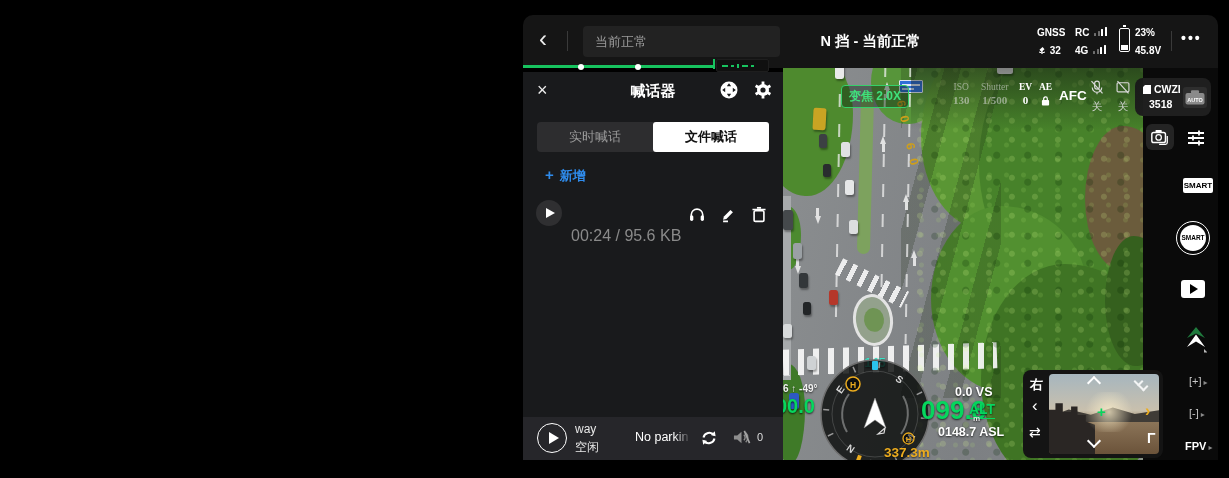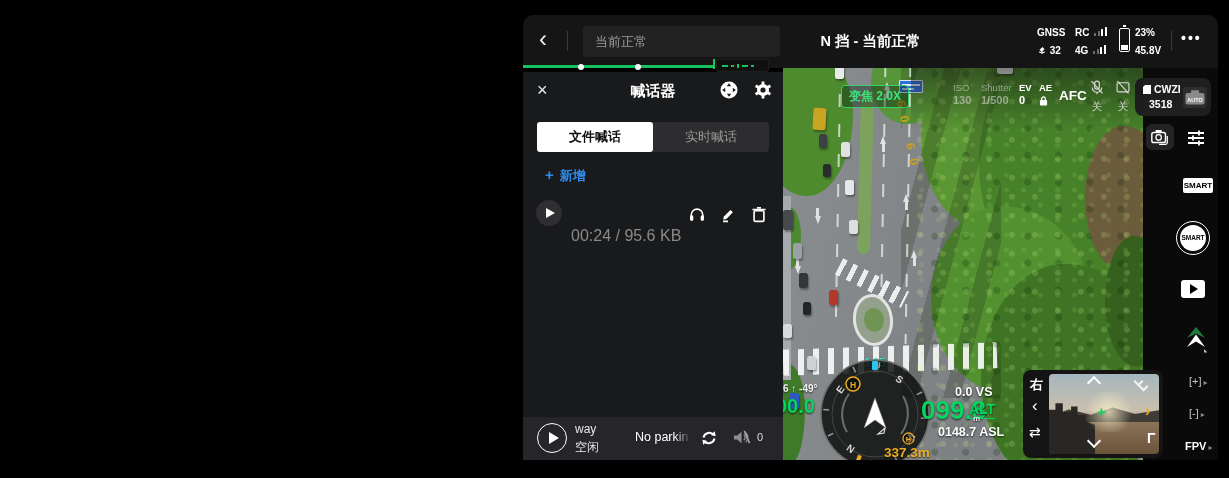--- a/index.html
+++ b/index.html
@@ -82,21 +82,21 @@
     border-bottom:8px solid #ececec; opacity:.9; }
   .rarrow::after { content:""; position:absolute; left:-1.5px; top:8px; width:3px; height:8px; background:#ececec; }
   .shadowband { position:absolute; left:118px; top:0; width:100px; height:330px; opacity:.5;
     background:repeating-linear-gradient(105deg, rgba(28,42,18,.45) 0 16px, transparent 16px 42px); }
 
   
   .hud-band { position:absolute; left:128px; top:0; width:232px; height:62px; z-index:3;
     background:linear-gradient(180deg, rgba(16,20,16,.5), transparent); }
   .zoomtag { position:absolute; left:58px; top:17px; z-index:4; border:1.5px solid #35d06a; border-radius:4px;
     background:rgba(8,28,14,.4); color:#3fe17c; font-size:12px; font-weight:700; padding:2px 7px; cursor:pointer; }
-  .hudcol { position:absolute; z-index:4; text-align:left; line-height:13px; }
+  .hudcol { position:absolute; z-index:4; text-align:center; line-height:13px;font-family:Liberation Serif, serif; }
   .hudcol .lb { font-size:9.5px; }
   .hudcol .vl { font-size:11px; font-weight:700; }
   .dimcol { color:rgba(225,225,225,.55); }
   .whitecol { color:#fff; }
   .afc { position:absolute; z-index:4; color:#fff; font-size:13.5px; font-weight:800; cursor:pointer; }
   .offico { position:absolute; z-index:4; text-align:center; color:#d8d8d8; cursor:pointer; }
   .offico .k { font-size:10.5px; margin-top:1px; }
 
   
   .tele { position:absolute; z-index:4; text-shadow:0 1px 2px rgba(0,0,0,.75); white-space:nowrap; }
@@ -218,22 +218,22 @@
               <rect x="8.6" y="14.5" width="2.8" height="4" transform="rotate(60 10 10)"></rect>
           <rect x="8.6" y="1.5" width="2.8" height="4" transform="rotate(-60 10 10)"></rect>
               <rect x="8.6" y="14.5" width="2.8" height="4" transform="rotate(-60 10 10)"></rect>
             </g>
         </g>
         <circle cx="10" cy="10" r="2.6" fill="#191a1c"></circle>
       </svg>
     </div>
 
     <div class="tabs">
+      <div class="tab">实时喊话</div>
       <div class="tab active">文件喊话</div>
-      <div class="tab">实时喊话</div>
     </div>
 
     <div class="addrow">
       <span class="plus">+</span><span>新增</span>
     </div>
 
     <div class="item-play">
         <div class="tri"></div>
       </div>
     <div class="item-meta">00:24 / 95.6 KB</div>

